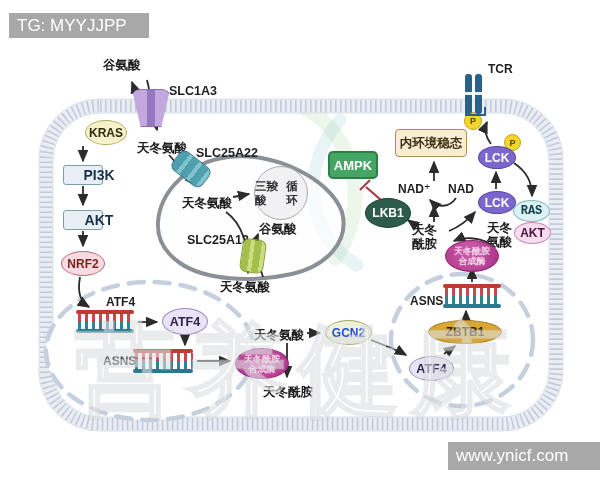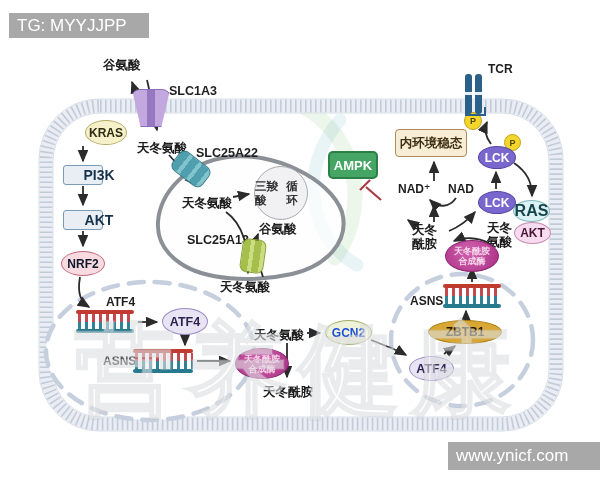--- a/index.html
+++ b/index.html
@@ -8,29 +8,29 @@
   svg.layer{position:absolute;left:0;top:0;z-index:1;}
   .lbl{position:absolute;font-size:12.5px;font-weight:600;color:#1e1e1e;white-space:nowrap;z-index:3;}
   .lbl2{position:absolute;font-size:12.5px;font-weight:600;color:#1e1e1e;line-height:14px;z-index:3;}
   .ell{position:absolute;border-radius:50%;display:flex;align-items:center;justify-content:center;
        box-sizing:border-box;z-index:3;font-weight:700;}
   .rect{position:absolute;display:flex;align-items:center;justify-content:center;
         box-sizing:border-box;z-index:3;font-weight:700;}
   
   .kras{background:#f6f1cb;border:1.5px solid #b3ab63;font-size:12px;color:#2d2d12;margin-left:23px;}
   .blue-box{background:#e8eef4;border:1.5px solid #7b9cb8;font-size:14px;color:#17324a;border-radius:3px;padding-left:32px;}
-  .nrf2{background:#f8dbe0;border:1.5px solid #c4687d;font-size:12px;color:#0f172a;}
+  .nrf2{background:#f8dbe0;border:1.5px solid #c4687d;font-size:12px;color:#7f1d1d;}
   .atf4{background:#e9e4f4;border:1.5px solid #9a8cc4;font-size:12.5px;color:#2c2450;font-weight:600;}
   .gcn2{background:#eef2d8;border:1.5px solid #a2ad68;font-size:12px;color:#1d4ed8;}
   .zbtb1{background:#d9a733;border:1.5px solid #a87c12;font-size:12px;color:#241a00;}
   .lkb1{background:#2d5c4c;border:1.5px solid #1d4234;font-size:12px;color:#fff;}
   .ampk{background:#44a564;border:2px solid #2c7f47;border-radius:5px;font-size:13px;color:#fff;}
   .homeo{background:#f7ecd4;border:1.5px solid #ae8a5d;border-radius:4px;font-size:12.5px;color:#3f3014;}
   .lck{background:#7a67cd;border:1.5px solid #5847a8;font-size:12px;color:#fff;}
-  .ras{background:#dbf1f4;border:1.5px solid #84b9bf;font-size:16px;color:#14444a;}
+  .ras{background:#dbf1f4;border:1.5px solid #84b9bf;font-size:12px;color:#14444a;font-family:Liberation Mono, monospace;}
   .aktr{background:#f6dcee;border:1.5px solid #c98ab2;font-size:12px;color:#4a1638;}
   .pcirc{background:#f3d62c;border:1.5px solid #c3a01c;font-size:9px;color:#574700;}
   .enzyme{background:radial-gradient(circle at 45% 35%,#d161ae,#a82f84);border:1px solid #8d2470;
           flex-direction:column;font-size:9px;line-height:10px;color:#f8d6ea;text-align:center;}
   .tca{background:#f1f1f3;border:1.5px solid #a9abad;flex-direction:row;font-size:11.5px;
        line-height:14px;color:#2e2e2e;}
   
   .slc1a3{position:absolute;z-index:4;background:linear-gradient(90deg,#c3a8e0 0 40%,#9678c0 40% 60%,#c3a8e0 60% 100%);
           border:1.5px solid #8a6cb8;border-radius:9px;clip-path:polygon(2% 0,98% 0,76% 100%,24% 100%);}
   .slc25a22{position:absolute;z-index:4;background:repeating-linear-gradient(90deg,#4f9fae 0 8px,#82c4ce 8px 12px);
@@ -183,20 +183,23 @@
   </div>
   <div class="lbl" style="left:254px;top:327px;">天冬氨酸</div>
   <div class="lbl" style="left:263px;top:384px;">天冬酰胺</div>
   <div class="ell gcn2" style="left:325px;top:320px;width:47px;height:25px;">
       <span>GCN2</span>
     </div>
 
   <div class="rect ampk" style="left:328px;top:151px;width:50px;height:28px;">
       <span>AMPK</span>
     </div>
+  <div class="ell lkb1" style="left:365px;top:198px;width:46px;height:30px;">
+      <span>LKB1</span>
+    </div>
   <div class="rect homeo" style="left:395px;top:129px;width:72px;height:28px;">
       <span>内环境稳态</span>
     </div>
   <div class="lbl" style="left:398px;top:182px;font-size:12px;">NAD⁺</div>
   <div class="lbl" style="left:448px;top:182px;font-size:12px;">NAD</div>
 
   <div class="lbl2" style="left:412px;top:223px;width:44px;">
     <span>天冬</span><br>
     <span>酰胺</span>
   </div>

